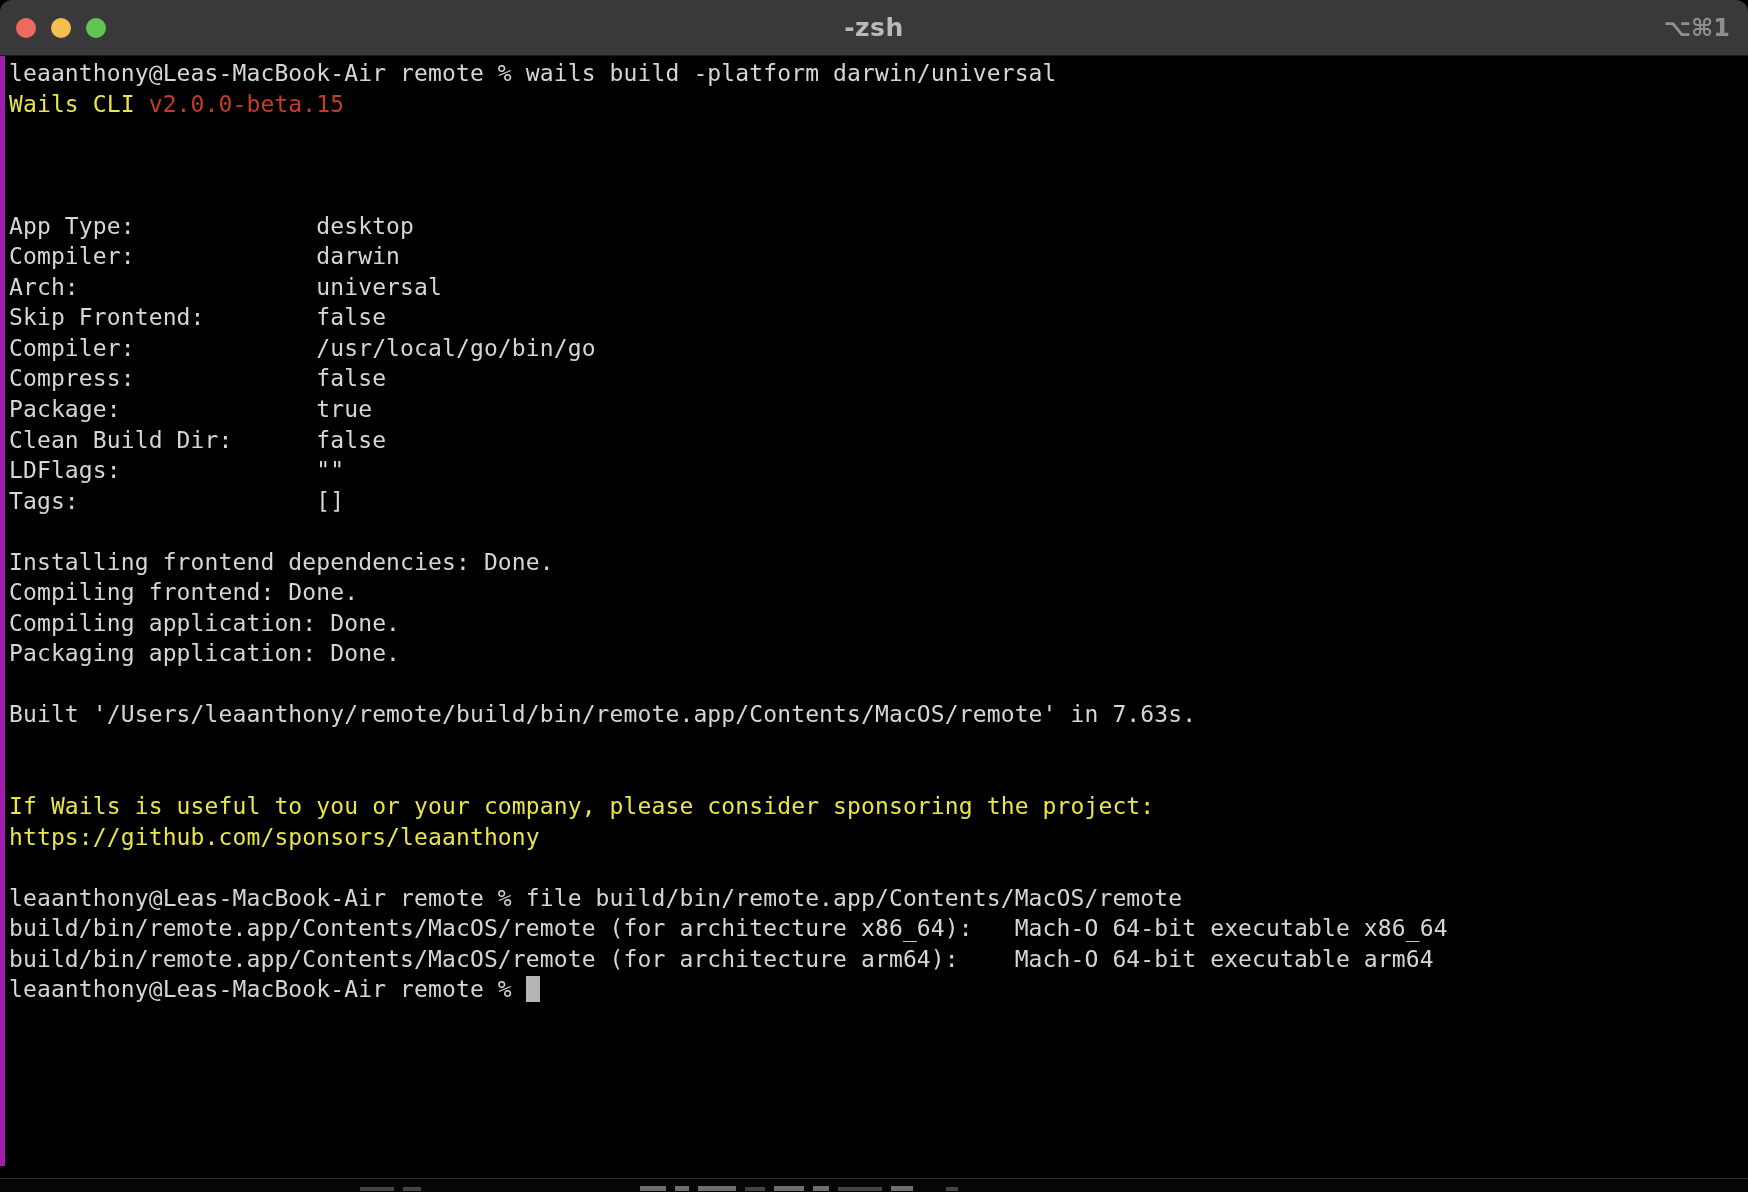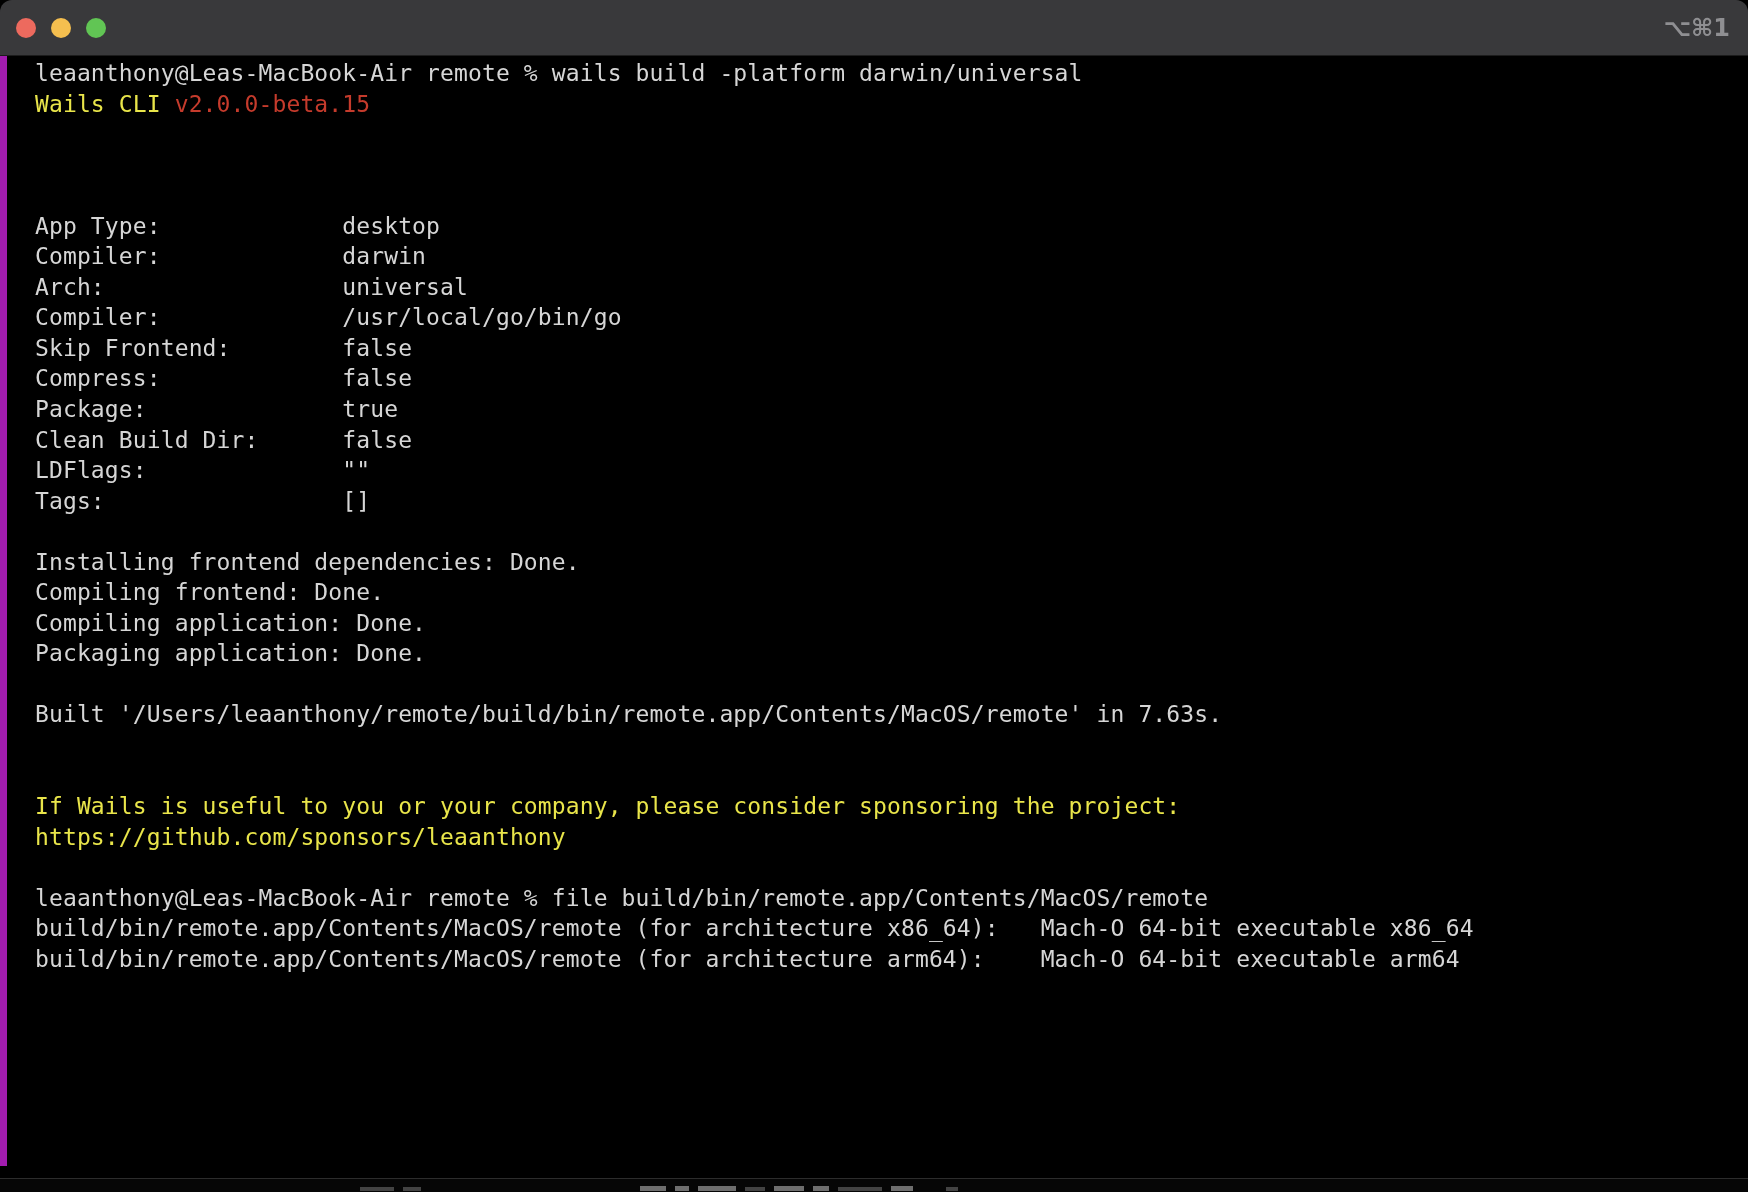--- a/index.html
+++ b/index.html
@@ -10,21 +10,21 @@
   .window{position:absolute;left:0;top:0;width:1748px;height:1180px;border-radius:12px 12px 0 0;overflow:hidden;background:#000;}
 
   
   .titlebar{position:relative;height:56px;background:#39393b;border-bottom:1px solid #1c1c1c;display:flex;align-items:center;}
   .traffic{position:absolute;left:16px;top:0;height:56px;display:flex;align-items:center;gap:15px;}
   .light{width:20px;height:20px;border-radius:50%;}
   .win-title{flex:1;text-align:center;font-family:"DejaVu Sans","Liberation Sans",sans-serif;font-weight:bold;font-size:25px;color:#b9b9bb;letter-spacing:.5px;}
   .win-shortcut{position:absolute;right:18px;top:0;height:56px;display:flex;align-items:center;font-family:"DejaVu Sans","Liberation Sans",sans-serif;font-weight:bold;font-size:24px;color:#8f8f92;}
 
   
-  .term{position:absolute;top:56px;left:0;right:0;bottom:14px;background:#000;padding:2px 10px 0 28px;border-left:7px solid #a21caf;cursor:text;}
+  .term{position:absolute;top:56px;left:0;right:0;bottom:14px;background:#000;padding:2px 10px 0 4px;border-left:5px solid #a21caf;cursor:text;}
   .term-line{white-space:pre;height:30.55px;line-height:30.55px;font-size:23px;letter-spacing:.12px;}
   .cursor{display:inline-block;width:14px;height:26px;vertical-align:-5px;}
 
   
   .bottom-strip{position:absolute;left:0;bottom:0;width:1748px;height:14px;background:#060606;border-top:1px solid #2c2c2c;}
   .frag-row{position:absolute;left:360px;bottom:1px;height:7px;display:flex;align-items:flex-end;gap:9px;}
   .frag{display:inline-block;height:5px;background:#6e6e6e;}
   .frag.dim{background:#434343;height:4px;}
 </style>
 </head>
@@ -32,54 +32,56 @@
 
 <div class="screen">
   <div class="window">
 
     <div class="titlebar" style="background: rgb(57, 57, 59);">
       <div class="traffic">
         <span class="light" style="background: rgb(237, 106, 94);"></span>
         <span class="light" style="background: rgb(245, 191, 79);"></span>
         <span class="light" style="background: rgb(97, 197, 84);"></span>
       </div>
+      <div class="win-title">-zsh</div>
       <div class="win-shortcut">⌥⌘1</div>
     </div>
 
     <div class="term">
         <div class="term-line"><span style="color: rgb(214, 214, 214);">leaanthony@Leas-MacBook-Air remote % wails build -platform darwin/universal</span></div>
         <div class="term-line"><span style="color: rgb(233, 229, 74);">Wails CLI </span><span style="color: rgb(197, 59, 44);">v2.0.0-beta.15</span></div>
         <div class="term-line"><span style="color: rgb(214, 214, 214);"></span></div>
         <div class="term-line"><span style="color: rgb(214, 214, 214);"></span></div>
         <div class="term-line"><span style="color: rgb(214, 214, 214);"></span></div>
         <div class="term-line"><span style="color: rgb(214, 214, 214);">App Type:             desktop</span></div>
         <div class="term-line"><span style="color: rgb(214, 214, 214);">Compiler:             darwin</span></div>
         <div class="term-line"><span style="color: rgb(214, 214, 214);">Arch:                 universal</span></div>
+        <div class="term-line"><span style="color: rgb(214, 214, 214);">Skip Frontend:        false</span></div>
         <div class="term-line"><span style="color: rgb(214, 214, 214);">Compiler:             /usr/local/go/bin/go</span></div>
-        <div class="term-line"><span style="color: rgb(214, 214, 214);">Skip Frontend:        false</span></div>
         <div class="term-line"><span style="color: rgb(214, 214, 214);">Compress:             false</span></div>
         <div class="term-line"><span style="color: rgb(214, 214, 214);">Package:              true</span></div>
         <div class="term-line"><span style="color: rgb(214, 214, 214);">Clean Build Dir:      false</span></div>
         <div class="term-line"><span style="color: rgb(214, 214, 214);">LDFlags:              ""</span></div>
         <div class="term-line"><span style="color: rgb(214, 214, 214);">Tags:                 []</span></div>
         <div class="term-line"><span style="color: rgb(214, 214, 214);"></span></div>
         <div class="term-line"><span style="color: rgb(214, 214, 214);">Installing frontend dependencies: Done.</span></div>
         <div class="term-line"><span style="color: rgb(214, 214, 214);">Compiling frontend: Done.</span></div>
         <div class="term-line"><span style="color: rgb(214, 214, 214);">Compiling application: Done.</span></div>
         <div class="term-line"><span style="color: rgb(214, 214, 214);">Packaging application: Done.</span></div>
         <div class="term-line"><span style="color: rgb(214, 214, 214);"></span></div>
         <div class="term-line"><span style="color: rgb(214, 214, 214);">Built '/Users/leaanthony/remote/build/bin/remote.app/Contents/MacOS/remote' in 7.63s.</span></div>
         <div class="term-line"><span style="color: rgb(214, 214, 214);"></span></div>
         <div class="term-line"><span style="color: rgb(214, 214, 214);"></span></div>
         <div class="term-line"><span style="color: rgb(233, 229, 74);">If Wails is useful to you or your company, please consider sponsoring the project:</span></div>
         <div class="term-line"><span style="color: rgb(233, 229, 74);">https://github.com/sponsors/leaanthony</span></div>
         <div class="term-line"><span style="color: rgb(214, 214, 214);"></span></div>
         <div class="term-line"><span style="color: rgb(214, 214, 214);">leaanthony@Leas-MacBook-Air remote % file build/bin/remote.app/Contents/MacOS/remote</span></div>
         <div class="term-line"><span style="color: rgb(214, 214, 214);">build/bin/remote.app/Contents/MacOS/remote (for architecture x86_64):   Mach-O 64-bit executable x86_64</span></div>
         <div class="term-line"><span style="color: rgb(214, 214, 214); margin-top: 28px;">build/bin/remote.app/Contents/MacOS/remote (for architecture arm64):    Mach-O 64-bit executable arm64</span></div>
+        <div class="term-line"><span style="color: rgb(214, 214, 214);">leaanthony@Leas-MacBook-Air remote % </span><span class="cursor" style="background: rgb(181, 181, 181);"></span></div>
       </div>
   </div>
 
   <div class="bottom-strip">
     <div class="frag-row">
       <span class="frag dim" style="width:34px"></span>
       <span class="frag dim" style="width:18px"></span>
       <span class="frag" style="width:26px;margin-left:210px"></span>
       <span class="frag" style="width:14px"></span>
       <span class="frag" style="width:38px"></span>

